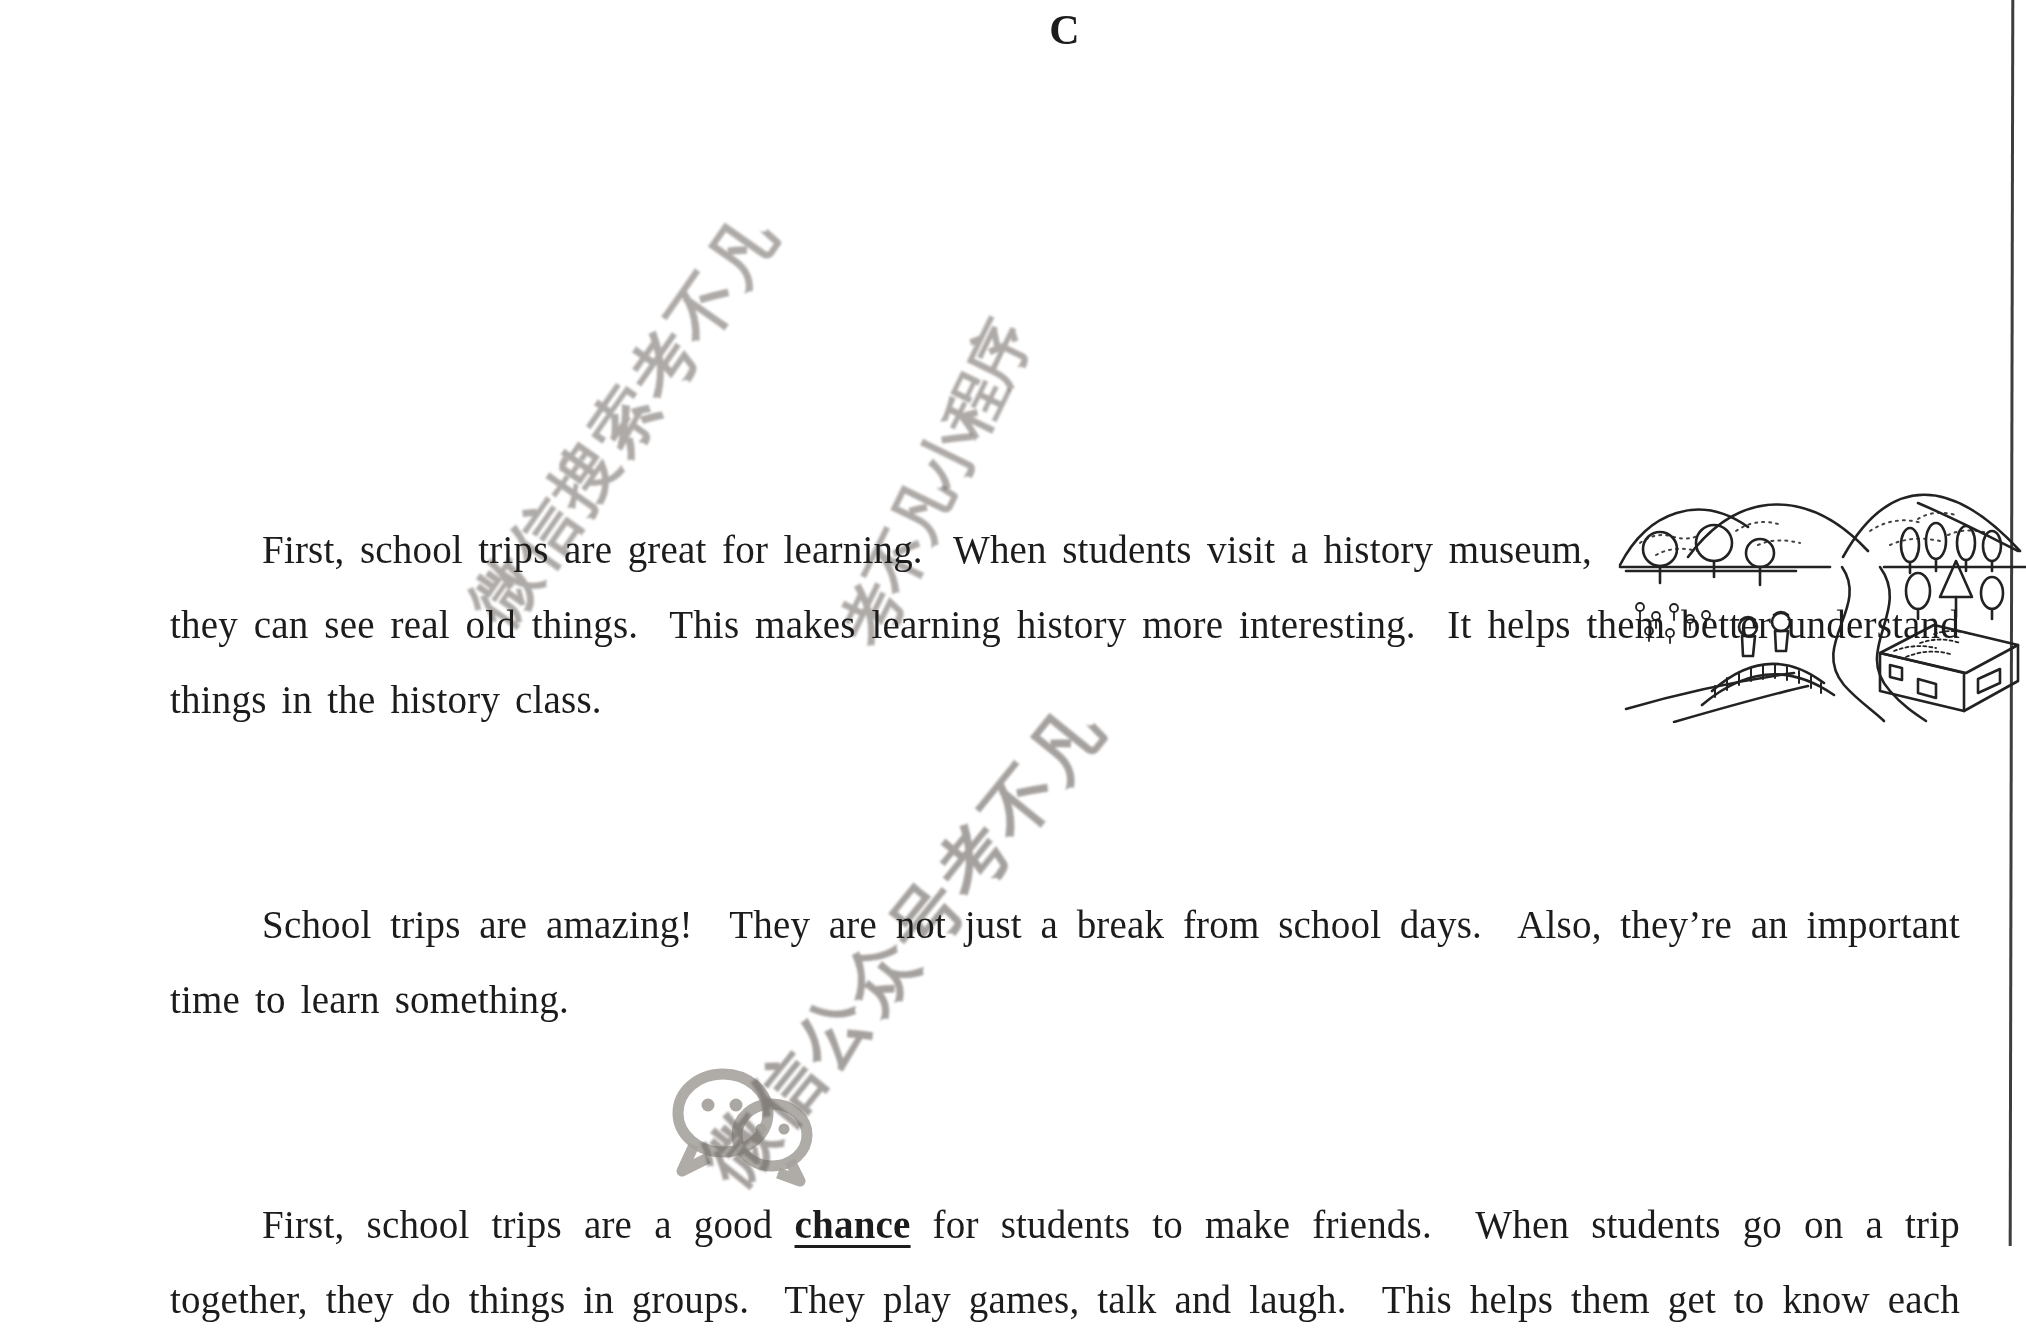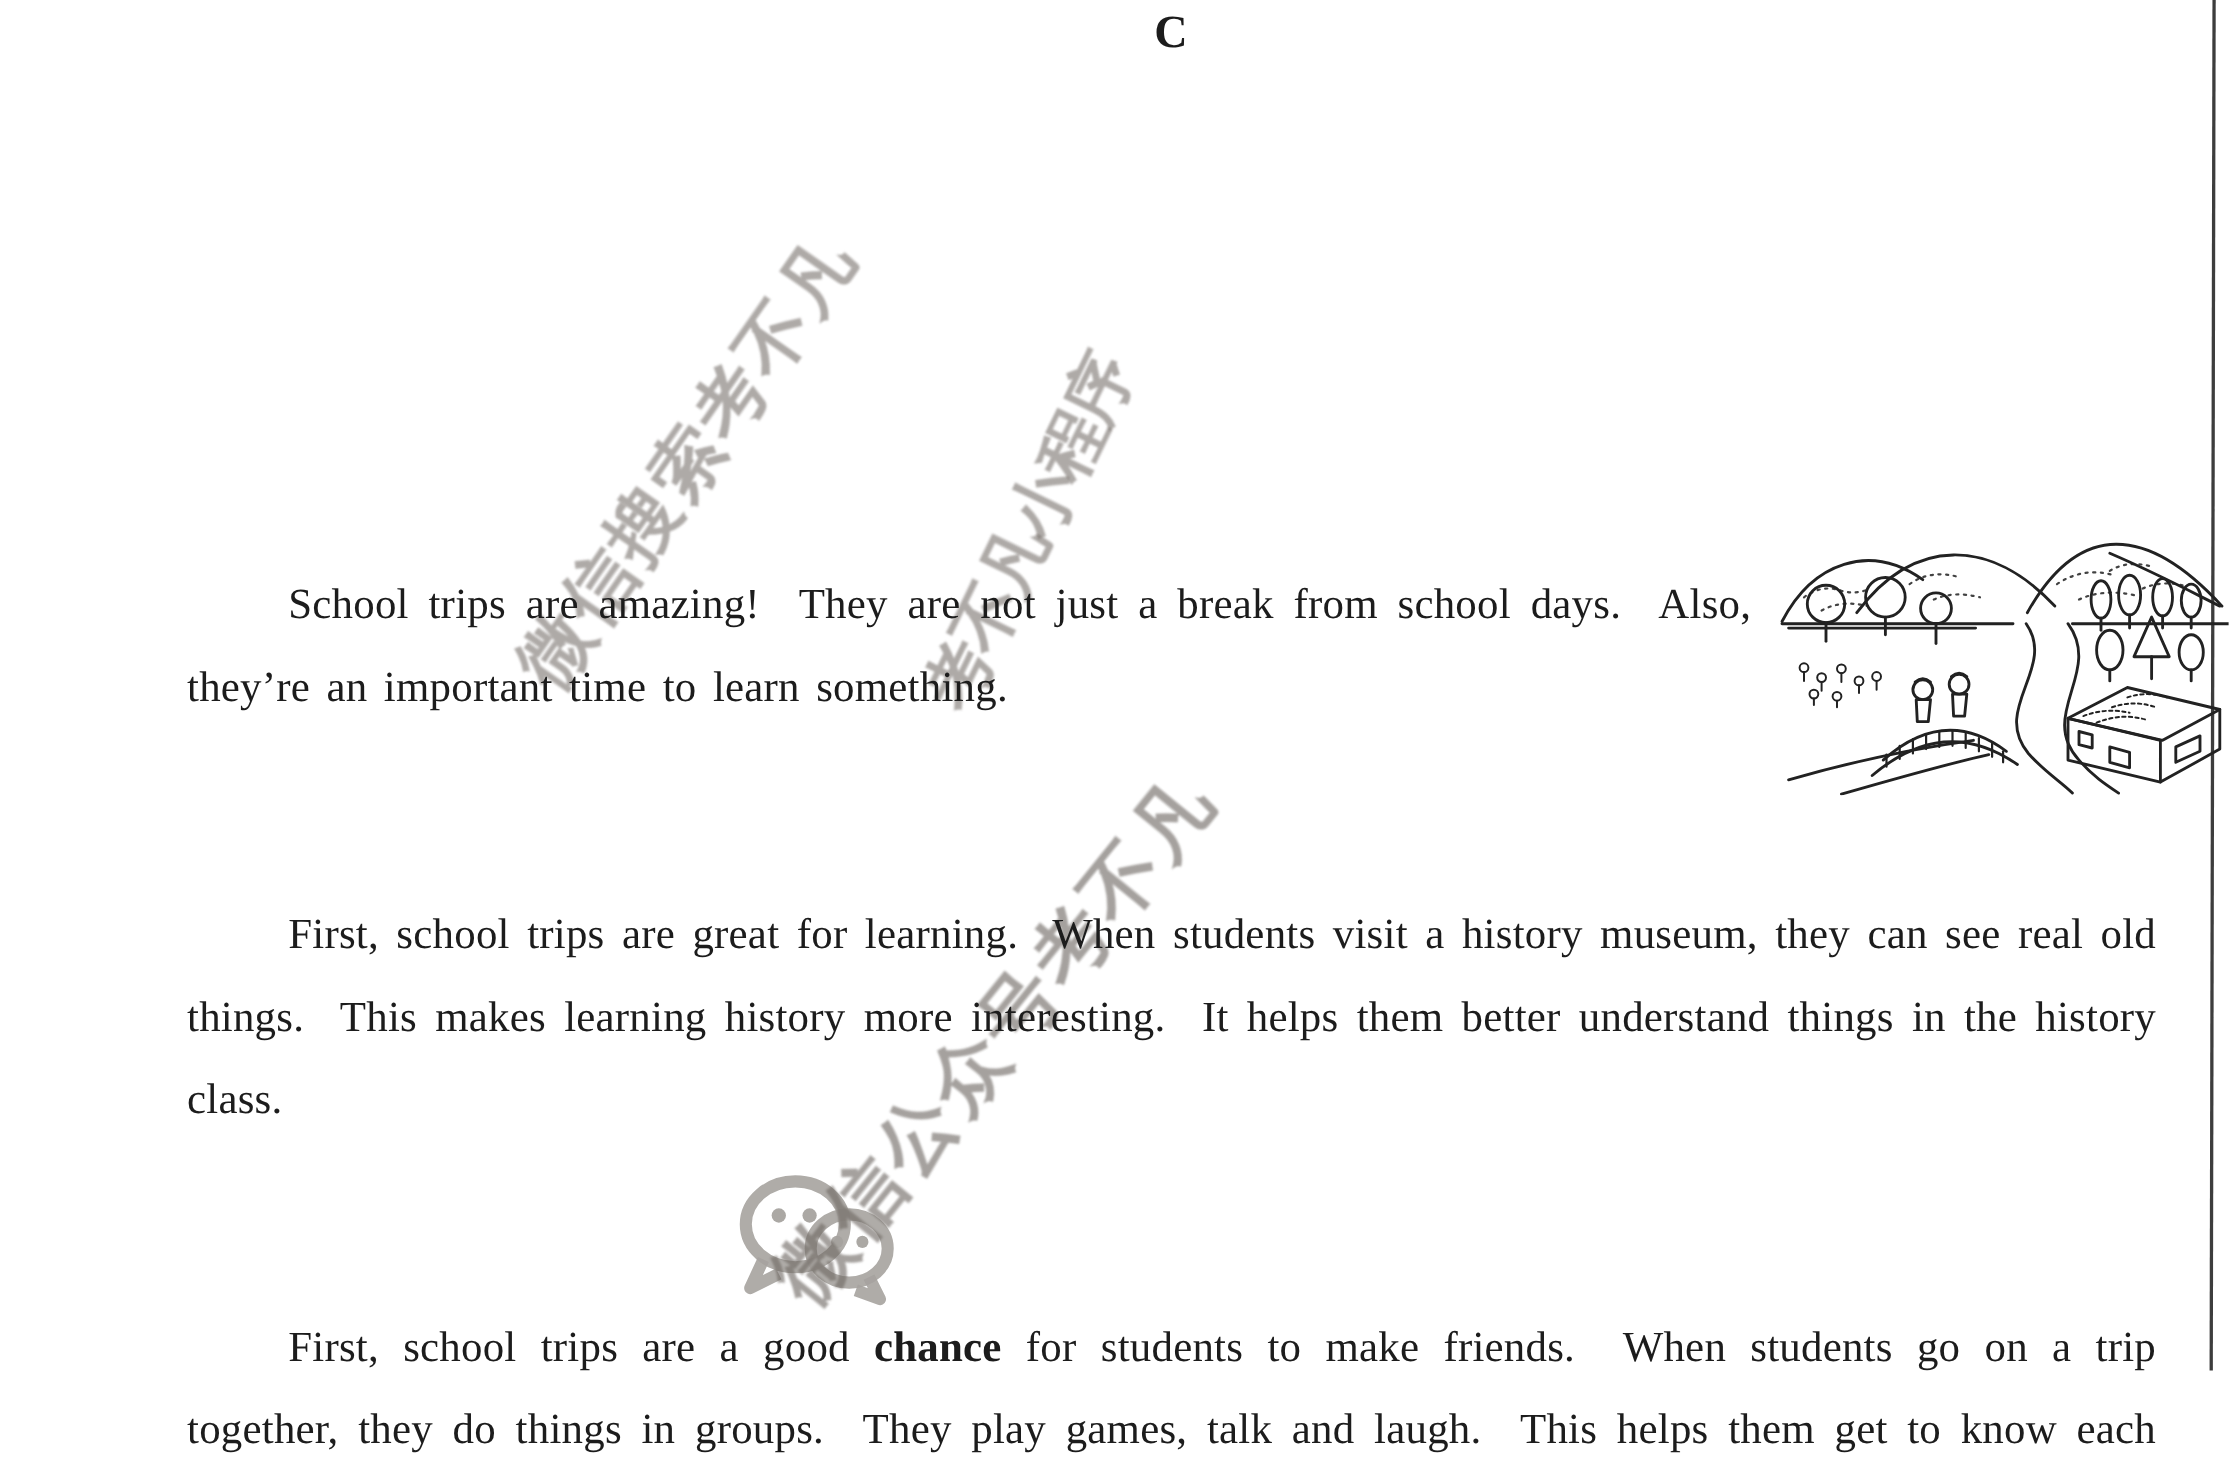--- a/index.html
+++ b/index.html
@@ -6,21 +6,21 @@
   body{width:2026px;height:1338px;overflow:hidden;}
   .page{position:relative;width:2026px;height:1338px;background:#ffffff;
         font-family:"Liberation Serif","DejaVu Serif",serif;color:#1c1c1c;}
 
   .content{position:absolute;left:170px;top:6px;width:1790px;}
   .section-label{height:56px;text-align:center;font-size:42px;font-weight:bold;
                  letter-spacing:1px;}
   .body-text{font-size:39px;line-height:75px;text-align:justify;
              white-space:pre-wrap;word-spacing:5px;letter-spacing:0.2px;}
   .body-text p{margin:0;text-indent:92px;}
-  .kw{font-weight:bold;text-decoration-thickness:3px;text-underline-offset:7px;}
+  .kw{font-weight:bold;text-decoration:underline;text-decoration-thickness:3px;text-underline-offset:7px;}
 
   .illustration{float:right;width:400px;height:284px;margin:2px -58px 8px 26px;}
   .illustration svg{display:block;}
 
   .right-edge-line{position:absolute;left:2010px;top:-6px;width:3px;height:1252px;
                    background:#1b1b1b;transform:rotate(0.12deg);opacity:.85;}
 
   
   .wm{position:absolute;font-family:"DejaVu Sans",sans-serif;font-weight:bold;
       color:rgba(115,109,103,0.58);filter:blur(1.1px);white-space:nowrap;
@@ -167,21 +167,21 @@
               <path d="M302,204 q20,-7 40,0"></path>
               <path d="M316,195 q18,-6 36,0"></path>
             </g>
             <path d="M272,226 l12,3 v12 l-12,-3 Z"></path>
             <path d="M300,240 l18,5 v14 l-18,-5 Z"></path>
             <path d="M360,240 l22,-10 v14 l-22,10 Z"></path>
           </g>
         </svg>
       </div>
 
+      <p>First, school trips are great for learning.  When students visit a history museum, they can see real old things.  This makes learning history more interesting.  It helps them better understand things in the history class.</p>
       <p>School trips are amazing!  They are not just a break from school days.  Also, they’re an important time to learn something.</p>
-      <p>First, school trips are great for learning.  When students visit a history museum, they can see real old things.  This makes learning history more interesting.  It helps them better understand things in the history class.</p>
       <p><span>First, school trips are a good </span><span class="kw">chance</span><span> for students to make friends.  When students go on a trip together, they do things in groups.  They play games, talk and laugh.  This helps them get to know each other better.  This also makes them feel very close.</span></p>
       
       
       
     </div>
   </div>
 </div>
 
 </body></html>

